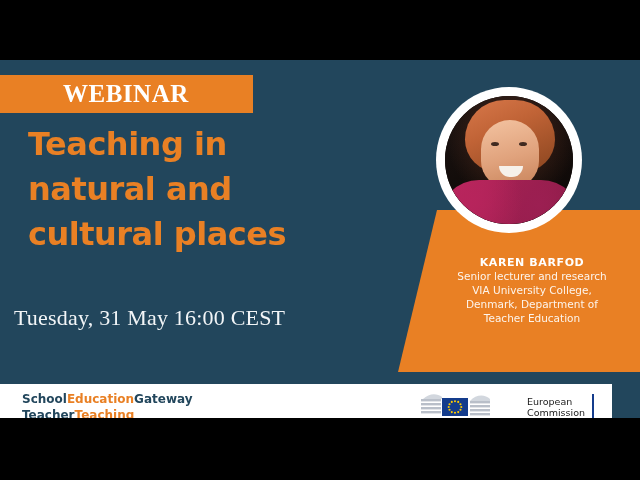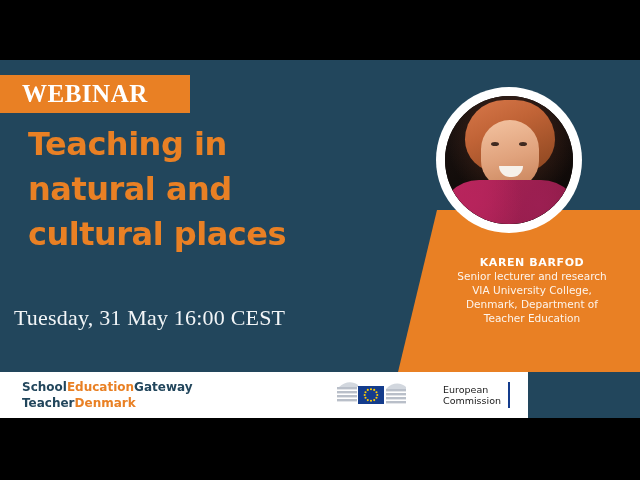--- a/index.html
+++ b/index.html
@@ -54,25 +54,26 @@
     background: #E98024;
     -webkit-clip-path: polygon(437px 150px, 640px 150px, 640px 312px, 398px 312px);
     clip-path: polygon(437px 150px, 640px 150px, 640px 312px, 398px 312px);
   }
 
   
   #webinar-badge {
     position: absolute;
     left: 0;
     top: 15px;
-    width: 190px;
+    width: 212px;
     height: 38px;
     background: #E98024;
     display: flex;
     align-items: center;
+    padding-left: 41px;
   }
   #webinar-badge .label {
     color: #FFFFFF;
     font-family: "Liberation Serif", serif;
     font-weight: bold;
     font-size: 25px;
     letter-spacing: 0.5px;
     margin-left: 22px;
   }
 
@@ -197,22 +198,22 @@
     font-family: "DejaVu Sans", sans-serif;
     font-size: 10.5px;
     line-height: 14px;
     color: #FDF4EC;
   }
 
   
   #footer {
     position: absolute;
     left: 0;
-    top: 372px;
-    width: 528px;
+    top: 384px;
+    width: 612px;
     height: 46px;
     background: #FFFFFF;
     z-index: 30;
   }
   #brand-logo {
     position: absolute;
     left: 22px;
     top: 7px;
     font-family: "DejaVu Sans", sans-serif;
     font-weight: bold;
@@ -297,21 +298,21 @@
 
   </div>
 
   <div id="footer">
 
     <div id="brand-logo">
       <div>
         <span>School</span><span class="accent">Education</span><span>Gateway</span>
       </div>
       <div>
-        <span>Teacher</span><span class="accent">Denmark</span>
+        <span>Teacher</span><span class="accent">Teaching</span>
       </div>
     </div>
 
     <div id="ec-logo">
       <svg id="ec-flag-art" width="86" height="30" viewBox="0 0 86 30">
         <g fill="#b9bfc9">
           <rect x="0" y="7" width="20" height="2.4"></rect>
           <rect x="0" y="11" width="20" height="2.4"></rect>
           <rect x="0" y="15" width="20" height="2.4"></rect>
           <rect x="0" y="19" width="20" height="2.4"></rect>

